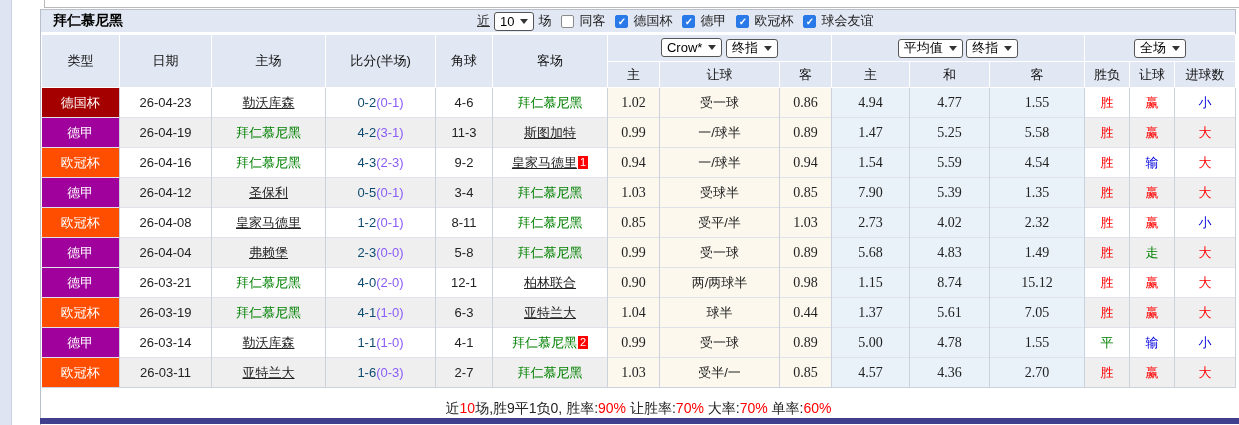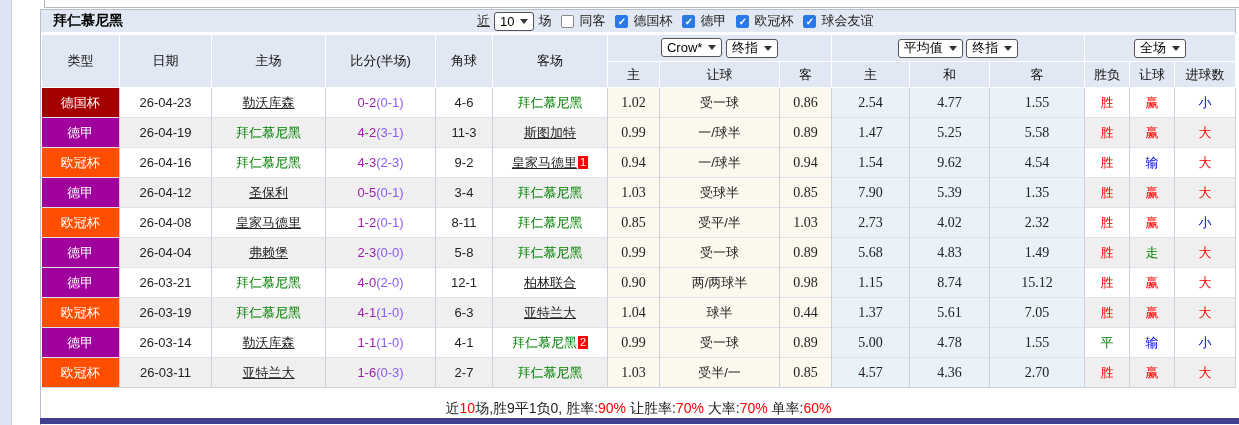--- a/index.html
+++ b/index.html
@@ -38,21 +38,21 @@
   td.lg-cup{background:#a50000 !important;color:#fff;}
   td.lg-liga{background:#a0009b !important;color:#fff;}
   td.lg-ucl{background:#ff4e00 !important;color:#fff;}
   .ser{font-family:"Liberation Serif",serif;font-size:14px;text-align:center;}
   .tm-green{color:#008000;}
   .tm-black{color:#222;text-decoration:underline;}
   .tc-red{color:#ff0000;}
   .tc-green{color:#008000;}
   .tc-blue{color:#0000dd;}
   .tc-black{color:#222;}
-  .sc-m{color:#a21caf;}
+  .sc-m{color:#0c4a6e;}
   .sc-h{color:#8b5cf6;}
   .nbadge{background:#ff0000;color:#fff;font-size:11px;line-height:13px;display:inline-block;padding:0 2px;margin-left:1px;vertical-align:1px;}
   .nbadge:empty{display:none;}
   tfoot td{height:40px;text-align:center;border-top:1px solid #ccd2db;background:#fff;font-size:14px;}
   .bottom-bar{position:absolute;left:40px;top:418px;width:1199px;height:6px;background:#403f8e;}
 </style>
 </head>
 <body>
 
 <div class="left-strip"></div>
@@ -162,21 +162,21 @@
       <tr class="odd">
         <td class="lg-cup">德国杯</td>
         <td>26-04-23</td>
         <td><span class="tm-black">勒沃库森</span></td>
         <td><span class="sc-m">0-2</span><span class="sc-h">(0-1)</span></td>
         <td>4-6</td>
         <td><span class="tm-green">拜仁慕尼黑</span></td>
         <td class="bg-cream ser">1.02</td>
         <td class="bg-cream">受一球</td>
         <td class="bg-cream ser">0.86</td>
-        <td class="bg-blue ser">2.54</td>
+        <td class="bg-blue ser">4.94</td>
         <td class="bg-blue ser">4.77</td>
         <td class="bg-blue ser">1.55</td>
         <td><span class="tc-red">胜</span></td>
         <td><span class="tc-red">赢</span></td>
         <td><span class="tc-blue">小</span></td>
       </tr>
       <tr class="even">
         <td class="lg-liga">德甲</td>
         <td>26-04-19</td>
         <td><span class="tm-green">拜仁慕尼黑</span></td>
@@ -197,21 +197,21 @@
         <td class="lg-ucl">欧冠杯</td>
         <td>26-04-16</td>
         <td><span class="tm-green">拜仁慕尼黑</span></td>
         <td><span class="sc-m">4-3</span><span class="sc-h">(2-3)</span></td>
         <td>9-2</td>
         <td><span class="tm-black">皇家马德里</span><span class="nbadge">1</span></td>
         <td class="bg-cream ser">0.94</td>
         <td class="bg-cream">一/球半</td>
         <td class="bg-cream ser">0.94</td>
         <td class="bg-blue ser">1.54</td>
-        <td class="bg-blue ser">9.62</td>
+        <td class="bg-blue ser">5.59</td>
         <td class="bg-blue ser">4.54</td>
         <td><span class="tc-red">胜</span></td>
         <td><span class="tc-blue">输</span></td>
         <td><span class="tc-red">大</span></td>
       </tr>
       <tr class="even">
         <td class="lg-liga">德甲</td>
         <td>26-04-12</td>
         <td><span class="tm-black">圣保利</span></td>
         <td><span class="sc-m">0-5</span><span class="sc-h">(0-1)</span></td>

